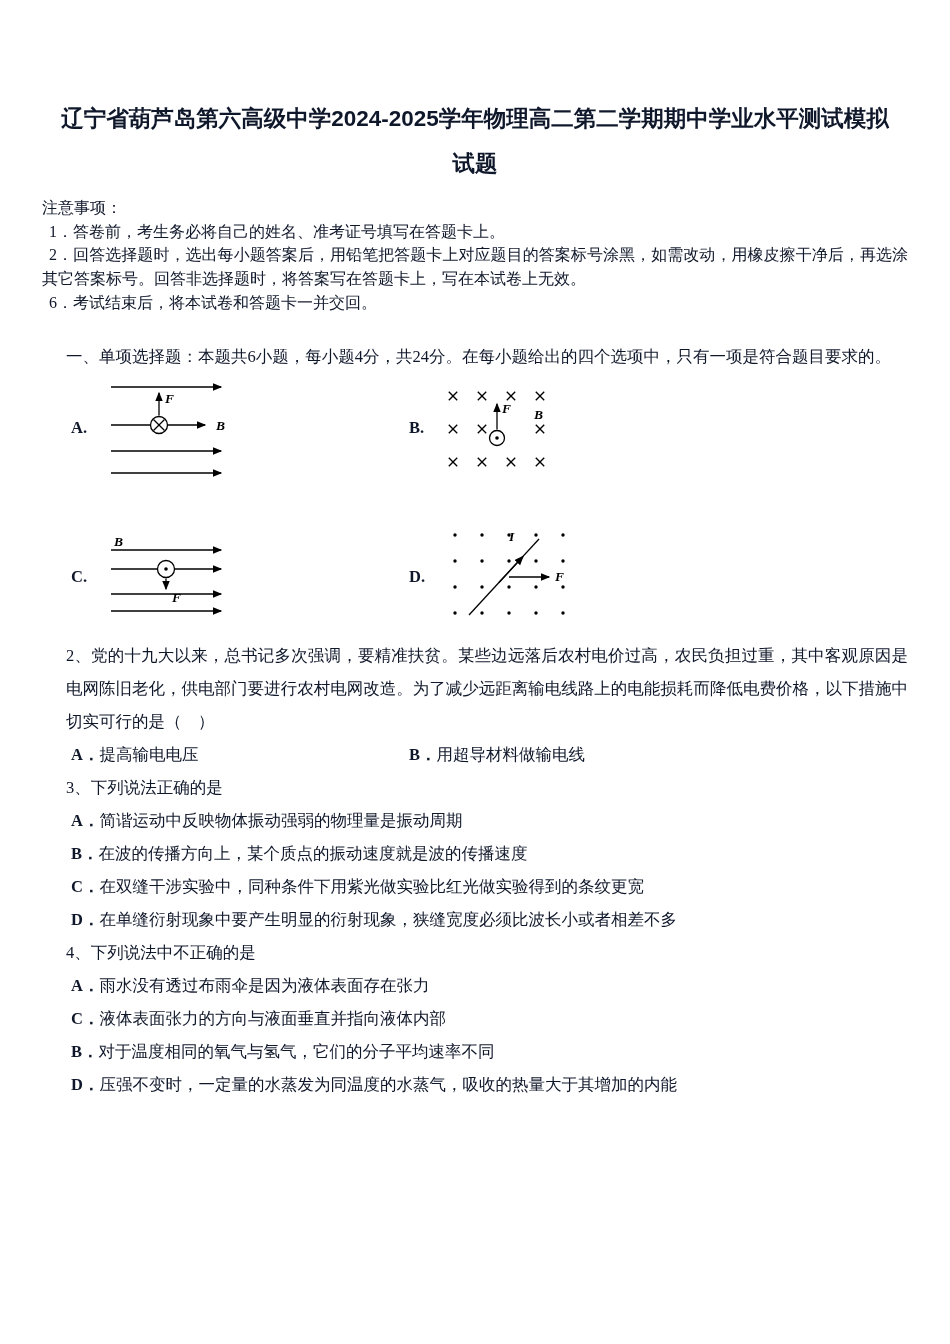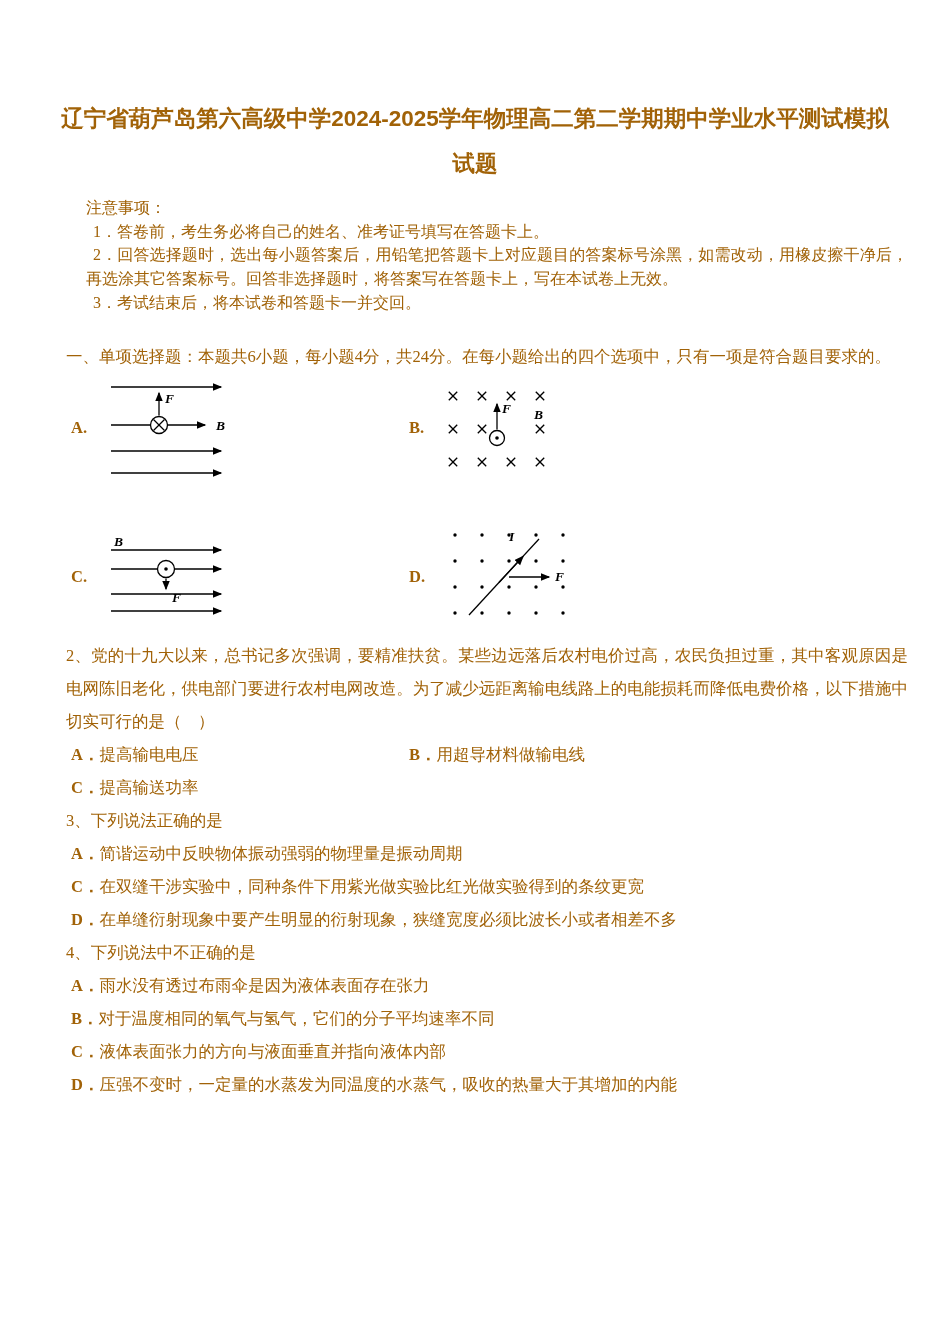--- a/index.html
+++ b/index.html
@@ -1,28 +1,28 @@
 <!DOCTYPE html>
 <html><head>
 <meta charset="utf-8">
 <style>
   html, body { margin: 0; padding: 0; background: #ffffff; }
   .page {
     width: 950px; height: 1344px; box-sizing: border-box;
     padding: 96px 42px 30px 42px;
-    background: #ffffff; color: #a16207;
+    background: #ffffff; color: #0f172a;
     font-family: "Liberation Serif", serif;
     overflow: hidden;
   }
   .title {
     font-family: "Liberation Sans", sans-serif;
     font-weight: bold; font-size: 22.5px; line-height: 2;
     text-align: center; margin-bottom: 10px;
   }
-  .notice { font-size: 16px; line-height: 1.48; text-align: justify; margin-left: 44px; }
+  .notice { font-size: 16px; line-height: 1.48; text-align: justify; }
   .notice .item { text-indent: 7px; }
   .main { font-size: 16.5px; line-height: 2.0; text-align: justify; margin-top: 26px; margin-left: 24px; }
   .figures { margin: 6px 0 12px 0; }
   .fig-row { display: grid; grid-template-columns: 338px 1fr; margin-bottom: 50px; }
   .fig-row:last-child { margin-bottom: 0; }
   .fig-cell { display: flex; align-items: center; gap: 22px; padding-left: 5px; line-height: 1; }
   .fig-label { font-size: 16.5px; font-weight: bold; }
   .opts2 { display: grid; grid-template-columns: 338px 1fr; }
   .opt { padding-left: 5px; font-family: Liberation Serif, serif; }
   .opt .lbl { font-weight: bold; }
@@ -41,21 +41,21 @@
 
   <div class="title">
     <div>辽宁省葫芦岛第六高级中学2024-2025学年物理高二第二学期期中学业水平测试模拟</div>
     <div>试题</div>
   </div>
 
   <div class="notice">
     <div>注意事项：</div>
     <div class="item">1．答卷前，考生务必将自己的姓名、准考证号填写在答题卡上。</div>
     <div class="item">2．回答选择题时，选出每小题答案后，用铅笔把答题卡上对应题目的答案标号涂黑，如需改动，用橡皮擦干净后，再选涂其它答案标号。回答非选择题时，将答案写在答题卡上，写在本试卷上无效。</div>
-    <div class="item">3．考试结束后，将本试卷和答题卡一并交回。</div>
+    <div class="item">6．考试结束后，将本试卷和答题卡一并交回。</div>
   </div>
 
   <div class="main">
 
     <div>一、单项选择题：本题共6小题，每小题4分，共24分。在每小题给出的四个选项中，只有一项是符合题目要求的。</div>
 
 
     <div class="figures">
       <div class="fig-row">
 
@@ -184,28 +184,28 @@
           </svg>
         </div>
 
       </div>
     </div>
 
     <div>2、党的十九大以来，总书记多次强调，要精准扶贫。某些边远落后农村电价过高，农民负担过重，其中客观原因是电网陈旧老化，供电部门要进行农村电网改造。为了减少远距离输电线路上的电能损耗而降低电费价格，以下措施中切实可行的是（　）</div>
     <div class="opts2">
       <div class="opt"><span class="lbl">A．</span><span>提高输电电压</span></div>
       <div class="opt"><span class="lbl">B．</span><span>用超导材料做输电线</span></div>
-      <div class="opt"><span class="lbl">C．</span><span>提高输送功率</span></div>
     </div>
 
     <div>3、下列说法正确的是</div>
     <div class="opt"><span class="lbl">A．</span><span>简谐运动中反映物体振动强弱的物理量是振动周期</span></div>
+    <div class="opt"><span class="lbl">B．</span><span>在波的传播方向上，某个质点的振动速度就是波的传播速度</span></div>
     <div class="opt"><span class="lbl">C．</span><span>在双缝干涉实验中，同种条件下用紫光做实验比红光做实验得到的条纹更宽</span></div>
     <div class="opt"><span class="lbl">D．</span><span>在单缝衍射现象中要产生明显的衍射现象，狭缝宽度必须比波长小或者相差不多</span></div>
 
     <div>4、下列说法中不正确的是</div>
     <div class="opt"><span class="lbl">A．</span><span>雨水没有透过布雨伞是因为液体表面存在张力</span></div>
+    <div class="opt"><span class="lbl">C．</span><span>液体表面张力的方向与液面垂直并指向液体内部</span></div>
     <div class="opt"><span class="lbl">B．</span><span>对于温度相同的氧气与氢气，它们的分子平均速率不同</span></div>
-    <div class="opt"><span class="lbl">C．</span><span>液体表面张力的方向与液面垂直并指向液体内部</span></div>
     <div class="opt"><span class="lbl">D．</span><span>压强不变时，一定量的水蒸发为同温度的水蒸气，吸收的热量大于其增加的内能</span></div>
 
   </div>
 </div>
 
 </body></html>

